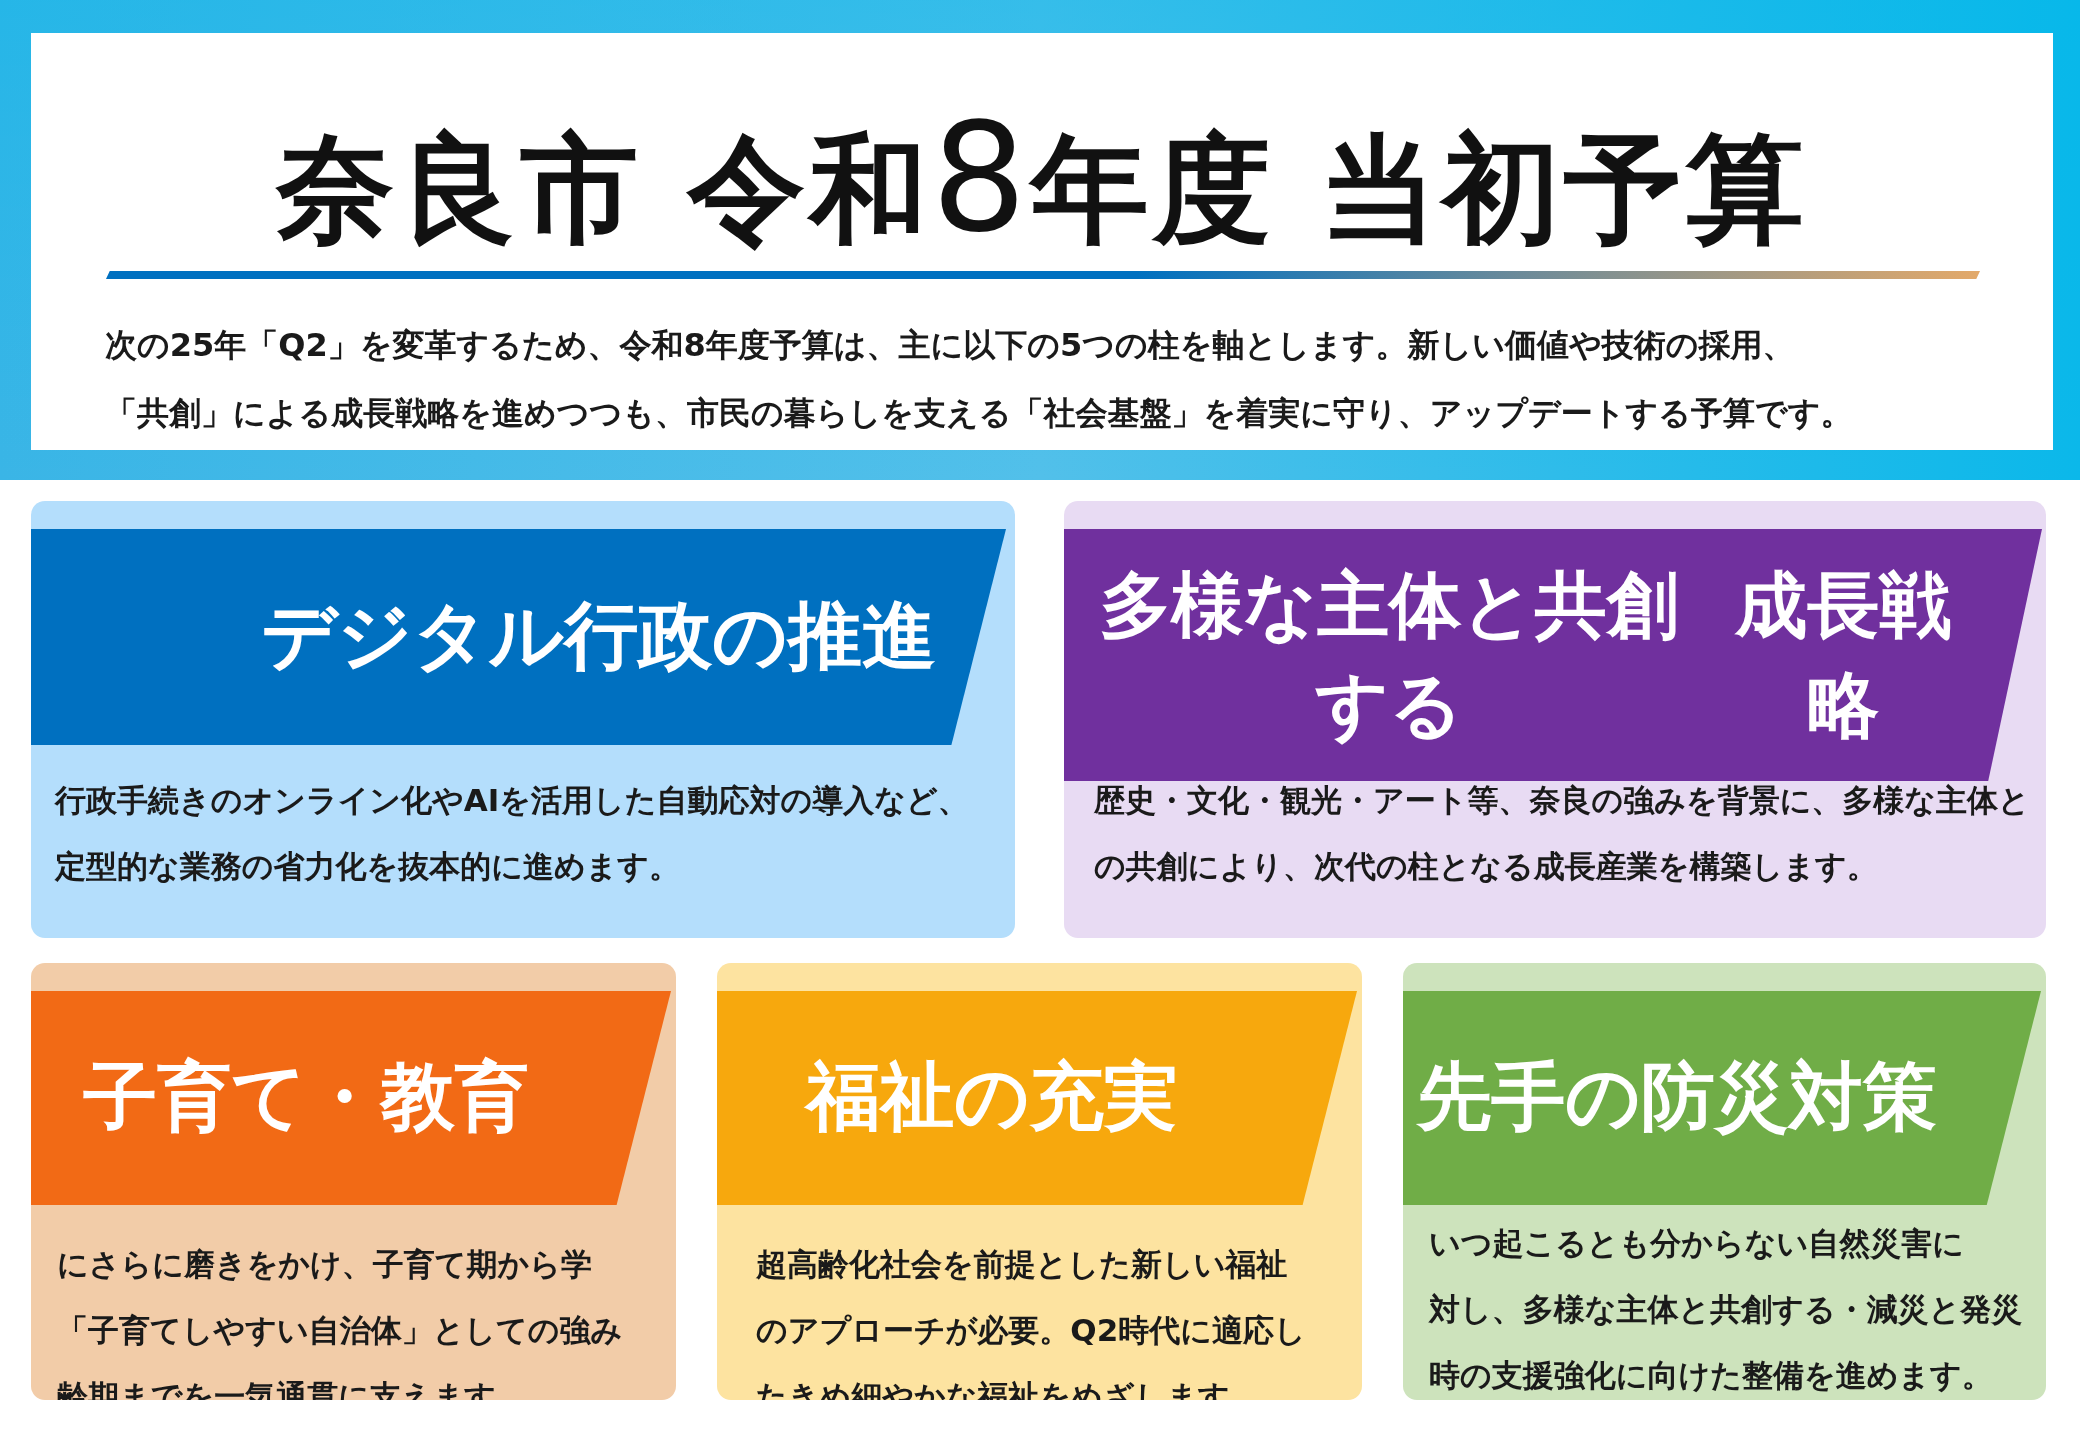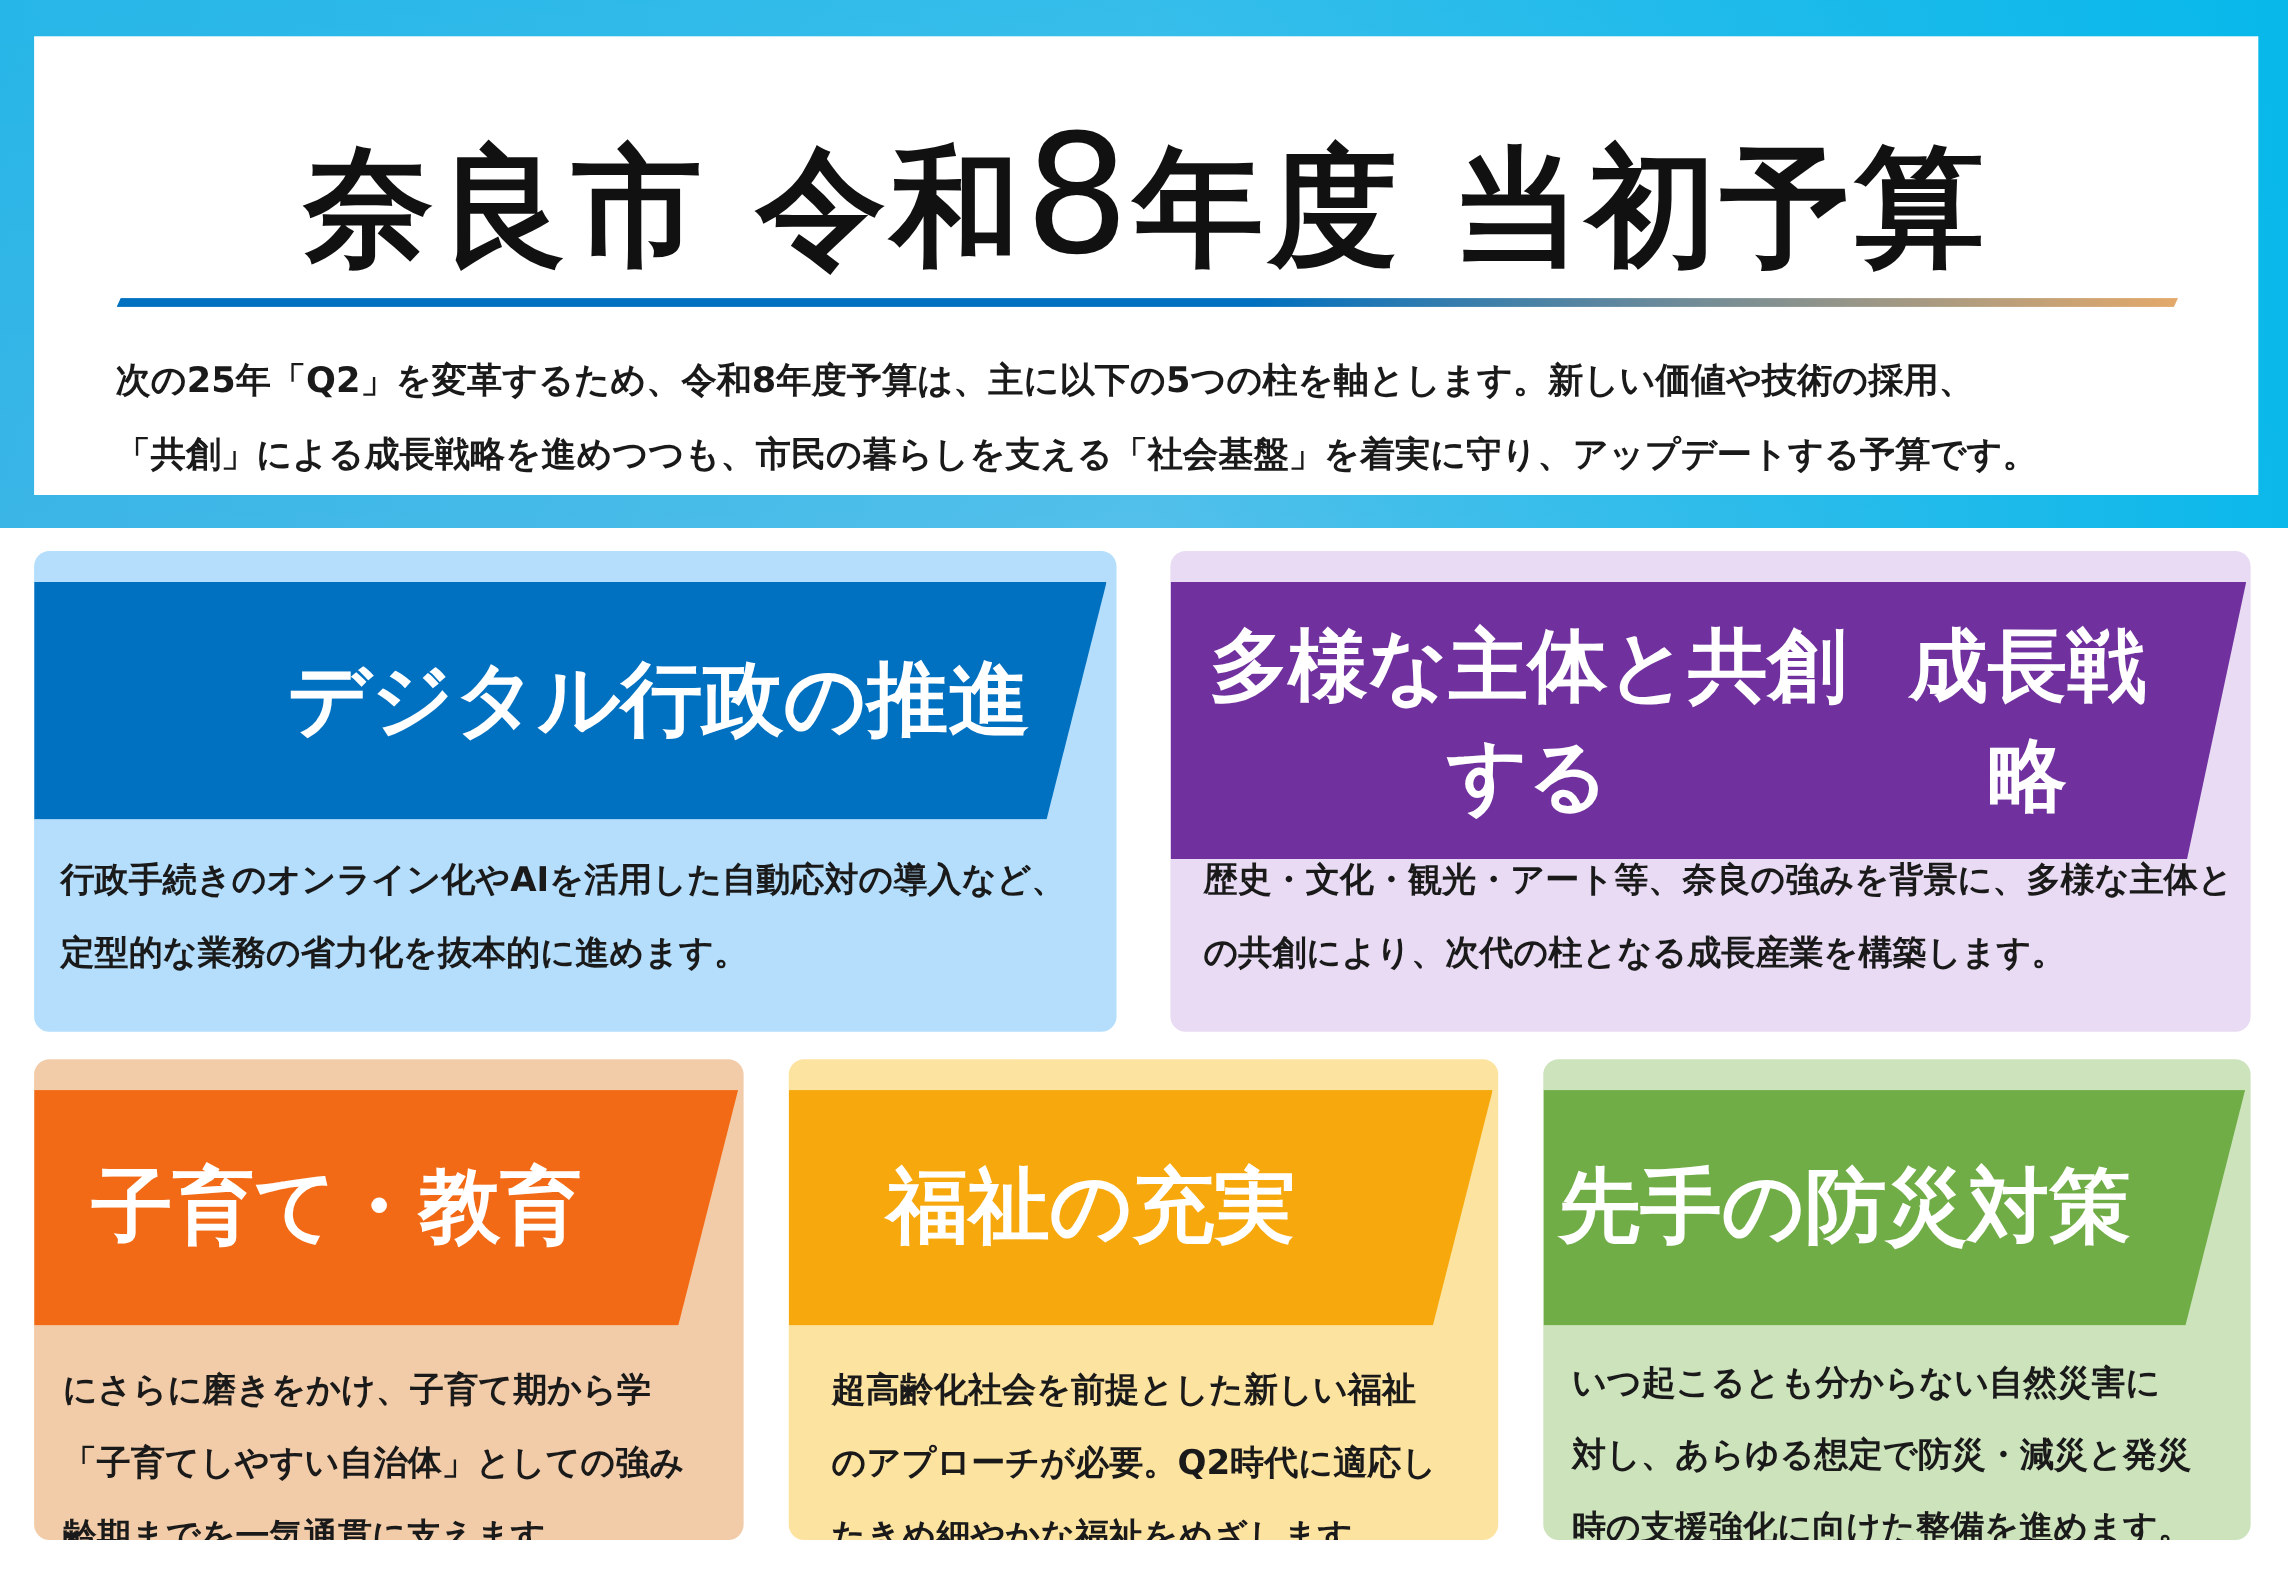--- a/index.html
+++ b/index.html
@@ -71,21 +71,21 @@
   
   #card-welfare { left:717px; top:963px; width:645px; height:437px; background:#fde3a0; }
   #card-welfare .banner { top:28px; width:640px; height:214px; background:#f7a80d;
     clip-path:polygon(0 0,100% 0,91.5% 100%,0 100%); font-size:74px; padding-right:90px; box-sizing:border-box; }
   #card-welfare .card-desc { left:27px; top:262px; }
 
   
   #card-disaster { left:1403px; top:963px; width:643px; height:437px; background:#cde3bc; }
   #card-disaster .banner { top:28px; width:638px; height:214px; background:#70ad47;
     clip-path:polygon(0 0,100% 0,91.5% 100%,0 100%); font-size:74px; padding-right:90px; box-sizing:border-box; }
-  #card-disaster .card-desc { left:14px; top:255px; }
+  #card-disaster .card-desc { left:14px; top:241px; }
 </style>
 </head>
 <body>
 
 <div class="header-band"></div>
 <div class="header-panel">
   <div class="main-title"><span>奈良市 令和</span><span class="big8">8</span><span>年度 当初予算</span></div>
   <div class="title-rule"></div>
   <div class="intro">
     <p>次の25年「Q2」を変革するため、令和8年度予算は、主に以下の5つの柱を軸とします。新しい価値や技術の採用、</p>
@@ -135,16 +135,16 @@
     <p>たきめ細やかな福祉をめざします。</p>
   </div>
 </div>
 
 <div class="card" id="card-disaster">
   <div class="banner">
     <span>先手の防災対策</span>
   </div>
   <div class="card-desc">
     <p>いつ起こるとも分からない自然災害に</p>
-    <p>対し、あらゆる想定で防災・減災と発災</p>
+    <p>対し、多様な主体と共創する・減災と発災</p>
     <p>時の支援強化に向けた整備を進めます。</p>
   </div>
 </div>
 
 </body></html>

